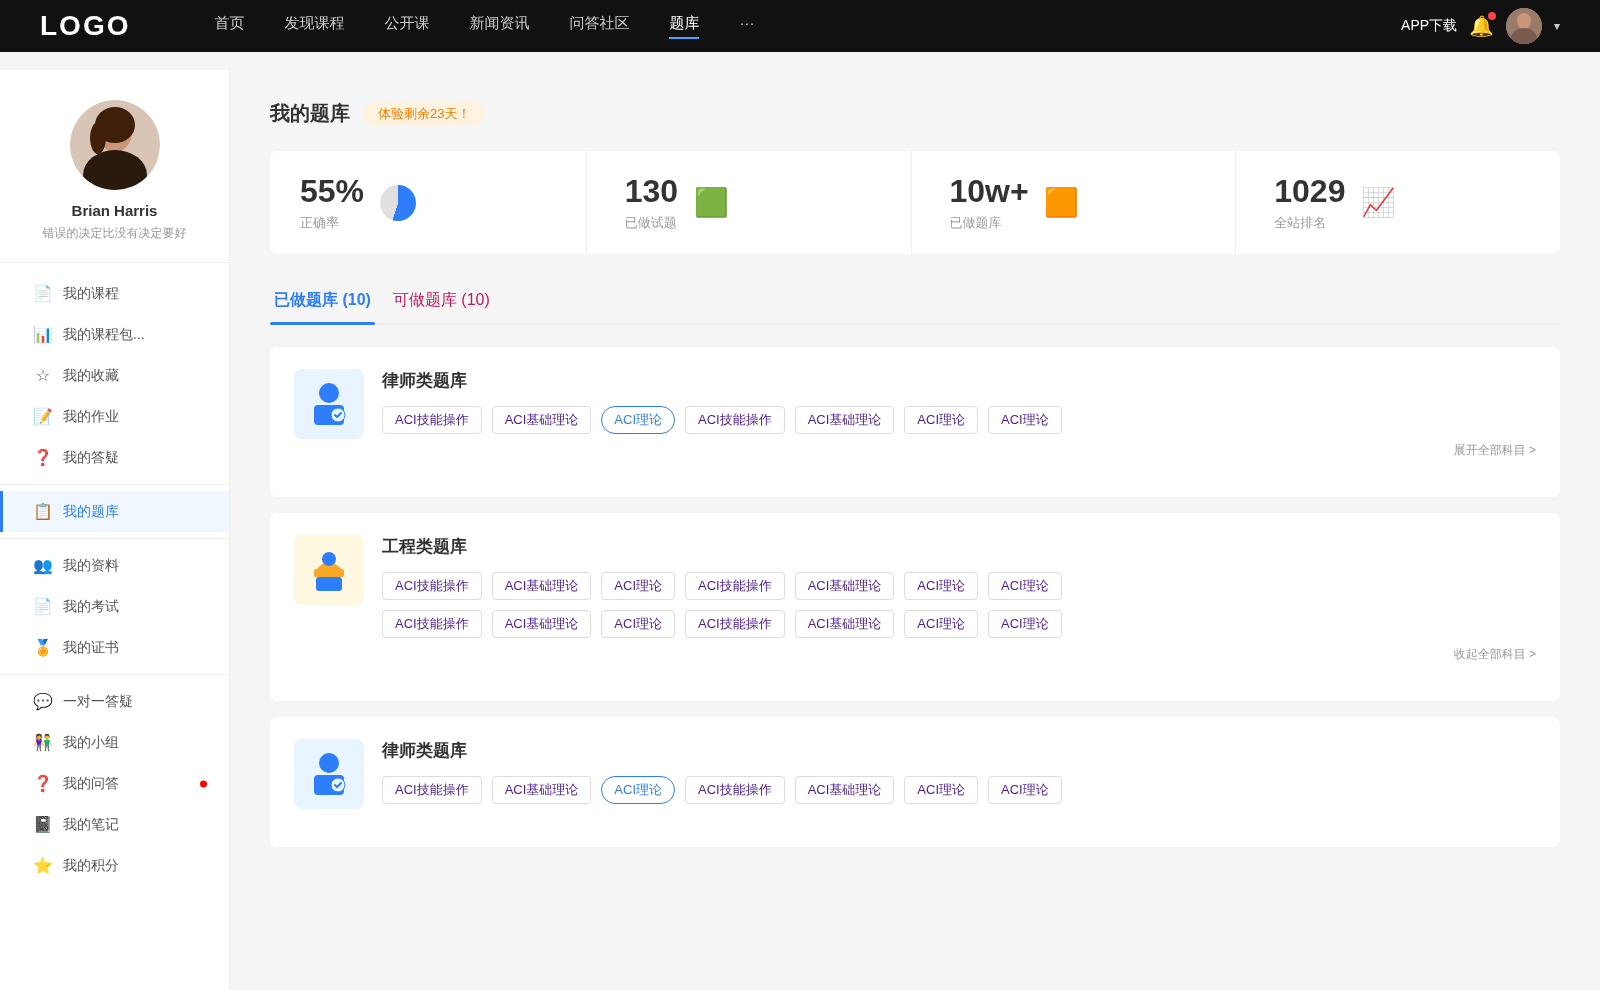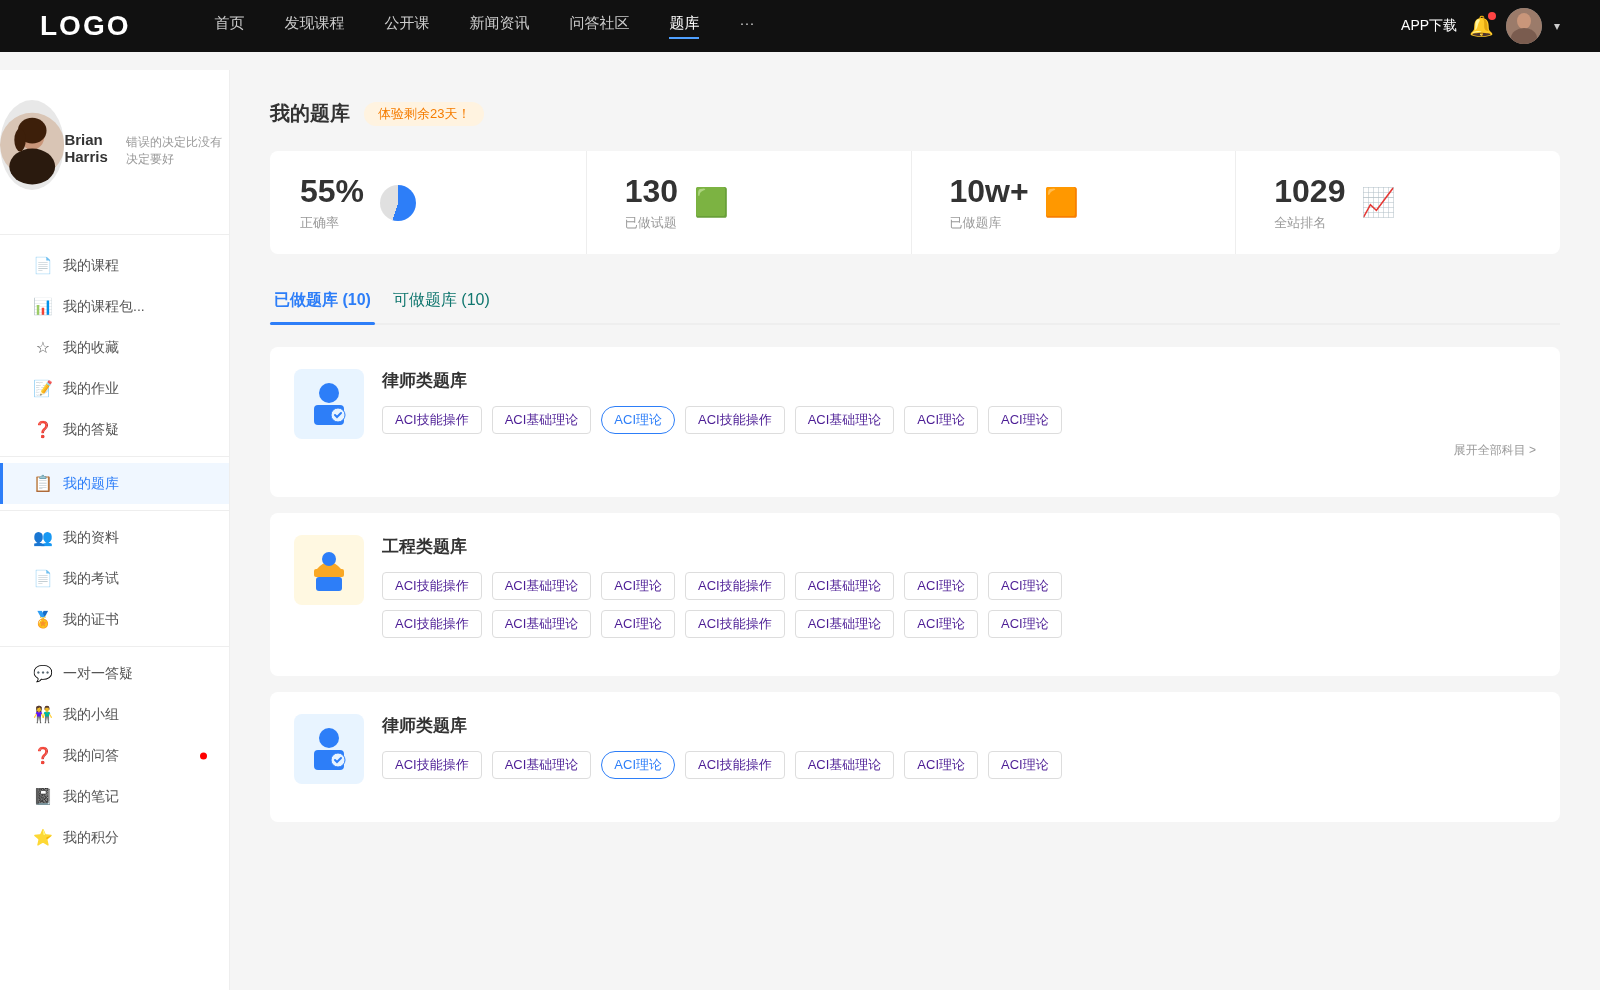--- a/index.html
+++ b/index.html
@@ -80,23 +80,23 @@
     
     .sidebar {
       width: 230px;
       background: #fff;
       padding: 30px 0;
       flex-shrink: 0;
       border-right: 1px solid #eee;
     }
     .sidebar .profile {
       display: flex;
-      flex-direction: row;
-      align-items: center;
-      padding-bottom: 32px;
+      flex-direction: column;
+      align-items: center;
+      padding-bottom: 20px;
       border-bottom: 1px solid #eee;
     }
     .sidebar .avatar-circle {
       width: 90px; height: 90px;
       border-radius: 50%;
       background: #e8e8e8;
       overflow: hidden;
       display: flex; align-items: center; justify-content: center;
       margin-bottom: 12px;
     }
@@ -182,21 +182,21 @@
     .tabs-row {
       display: flex;
       gap: 14px;
       margin-bottom: 22px;
       border-bottom: 2px solid #eee;
     }
     .tab-item {
       padding: 8px 4px 12px;
       cursor: pointer;
       font-size: 16px;
-      color: #0f766e;
+      color: #be185d;
       position: relative;
     }
     .tab-item.active {
       color: #2d7ef8;
       font-weight: 600;
     }
     .tab-item.active::after {
       content: '';
       position: absolute;
       bottom: -2px; left: 0; right: 0;
@@ -469,20 +469,21 @@
           </div>
           <div class="tags-row">
             <span class="tag">ACI技能操作</span>
             <span class="tag">ACI基础理论</span>
             <span class="tag">ACI理论</span>
             <span class="tag">ACI技能操作</span>
             <span class="tag">ACI基础理论</span>
             <span class="tag">ACI理论</span>
             <span class="tag">ACI理论</span>
           </div>
+          <a class="expand-link">收起全部科目 &gt;</a>
         </div>
       </div>
     </div>
 
     <div class="qb-card">
       <div class="qb-header">
         <div class="qb-icon-wrap">
           <svg width="50" height="50" viewBox="0 0 50 50" xmlns="http://www.w3.org/2000/svg">
             <circle cx="25" cy="14" r="10" fill="#2d7ef8"></circle>
             <rect x="10" y="26" width="30" height="20" rx="4" fill="#2d7ef8"></rect>

